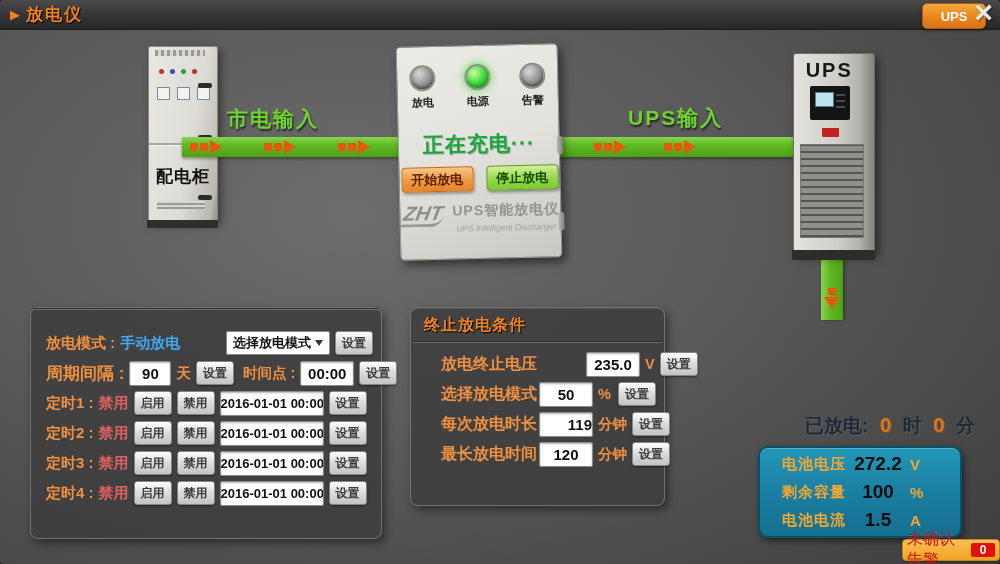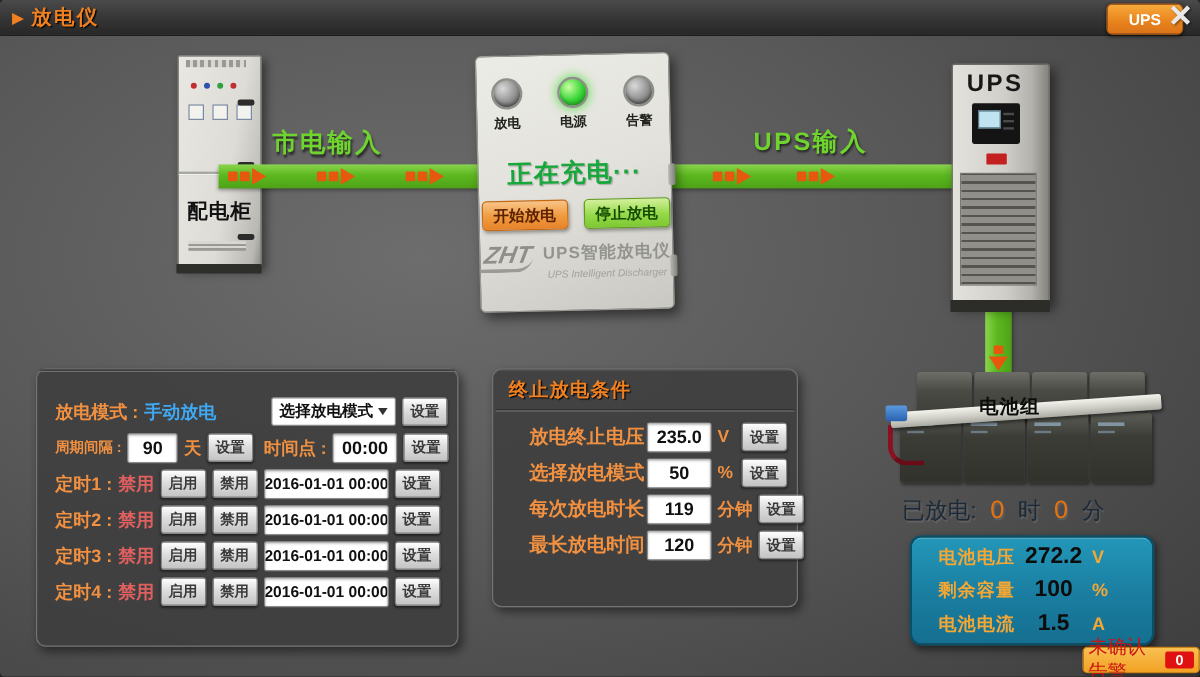--- a/index.html
+++ b/index.html
@@ -100,22 +100,22 @@
   .front .cell{width:51px;height:58px;background:linear-gradient(#5e5e58,#3c3c37 35%,#32322d);}
   .cell .m1{position:absolute;left:6px;top:8px;width:22px;height:3px;background:#8fa8b8;opacity:.8;}
   .cell .m2{position:absolute;left:6px;top:15px;width:14px;height:2px;background:#7a93a3;opacity:.7;}
   .busbar{position:absolute;left:-8px;top:26px;width:226px;height:13px;z-index:3;
     background:linear-gradient(#f4f4ee,#cfcfc7 55%,#aaaaa2);transform:rotate(-4deg);
     box-shadow:1px 2px 3px rgba(0,0,0,.5);border-radius:2px;}
   .batlbl{position:absolute;left:66px;top:19px;z-index:4;color:#0b0b0b;font-size:16px;font-weight:bold;letter-spacing:1px;}
   .connector{position:absolute;left:-12px;top:28px;width:18px;height:13px;background:linear-gradient(#5a9ae0,#2a62b0);border-radius:2px;z-index:4;}
   .wire{position:absolute;left:-10px;top:44px;width:26px;height:30px;border-left:4px solid #8c1020;border-bottom:4px solid #6a0c18;border-radius:0 0 0 16px;z-index:1;}
   
-  .discharged{position:absolute;left:728px;top:413px;width:216px;z-index:2;text-align:center;
-    font-size:19px;font-weight:normal;text-shadow:1px 1px 1px rgba(255,255,255,.12);}
+  .discharged{position:absolute;left:782px;top:413px;width:216px;z-index:2;text-align:center;
+    font-size:19px;font-weight:bold;text-shadow:1px 1px 1px rgba(255,255,255,.12);}
   .discharged .k{color:#1c2a38;}
   .discharged .n{color:#e8730e;margin:0 6px;font-size:21px;}
   
   .binfo{position:absolute;left:758px;top:446px;width:204px;height:92px;z-index:2;
     background:linear-gradient(#2397b8,#1a7da0 55%,#156f90);border:2px solid #0a4f68;border-radius:10px;
     box-shadow:2px 3px 6px rgba(0,0,0,.5), inset 0 1px 0 rgba(255,255,255,.25);
     display:flex;flex-direction:column;justify-content:center;padding:2px 8px;box-sizing:border-box;}
   .binfo .r{display:flex;align-items:center;height:28px;}
   .binfo .bl{width:78px;text-align:right;color:#f5a733;font-size:15px;font-weight:bold;letter-spacing:1px;}
   .binfo .bv{width:64px;text-align:center;color:#0d0d0d;font-size:19px;font-weight:bold;}
@@ -273,50 +273,20 @@
     <div class="varrow" style="top:4px">
         <span class="d"></span>
         <span class="t"></span>
       </div>
     <div class="varrow" style="top:54px">
         <span class="d"></span>
         <span class="t"></span>
       </div>
   </div>
 
-  <div class="battery">
-    <div class="wire"></div>
-    <div class="brow back">
-      <div class="cell"></div>
-        <div class="cell"></div>
-        <div class="cell"></div>
-        <div class="cell"></div>
-    </div>
-    <div class="brow front">
-      <div class="cell">
-          <i class="m1"></i>
-          <i class="m2"></i>
-        </div>
-      <div class="cell">
-          <i class="m1"></i>
-          <i class="m2"></i>
-        </div>
-      <div class="cell">
-          <i class="m1"></i>
-          <i class="m2"></i>
-        </div>
-      <div class="cell">
-          <i class="m1"></i>
-          <i class="m2"></i>
-        </div>
-    </div>
-    <div class="busbar"></div>
-    <div class="batlbl">电池组</div>
-    <div class="connector"></div>
-  </div>
 
   <div class="discharged">
     <span class="k">已放电:</span>
     <span class="n">0</span>
     <span class="k">时</span>
     <span class="n">0</span>
     <span class="k">分</span>
   </div>
 
   <div class="binfo">
@@ -349,21 +319,21 @@
       <span class="olbl">放电模式 :</span>
       <span class="blue">手动放电</span>
       <div class="fselect ml-auto">
         <span class="tx">选择放电模式</span>
         <span class="caret"></span>
       </div>
       <div class="gbtn">设置</div>
     </div>
 
     <div class="prow">
-      <span class="olbl" style="font-size:12px">周期间隔 :</span>
+      <span class="olbl" style="font-size:17px">周期间隔 :</span>
       <input class="tin" style="width: 40px;" value="90">
       <span class="olbl" style="font-size:14.5px">天</span>
       <div class="gbtn">设置</div>
       <span class="olbl" style="font-size:14.5px;margin-left:4px">时间点 :</span>
       <input class="tin" style="width: 52px;" value="00:00">
       <div class="gbtn">设置</div>
     </div>
 
     <div class="prow">
       <span class="olbl">定时1 :</span>
@@ -401,33 +371,33 @@
       <div class="gbtn">设置</div>
     </div>
   </div>
 
   <div class="panel conds">
     <div class="hdr">终止放电条件</div>
     <div class="div"></div>
 
     <div class="prow" style="margin-top:6px">
       <span class="olbl clbl">放电终止电压</span>
-      <input class="tin" style="width: 52px;" value="235.0">
+      <input class="tin" style="width: 52px; margin-left: 47px;" value="235.0">
       <span class="olbl cunit">V</span>
       <div class="gbtn ml-auto">设置</div>
     </div>
     <div class="prow">
       <span class="olbl clbl">选择放电模式</span>
       <input class="tin" style="width: 52px;" value="50">
       <span class="olbl cunit">%</span>
       <div class="gbtn ml-auto">设置</div>
     </div>
     <div class="prow">
       <span class="olbl clbl">每次放电时长</span>
-      <input class="tin" style="width: 52px;" value="119">
+      <input class="tin" style="width: 52px; text-align: right;" value="119">
       <span class="olbl cunit">分钟</span>
       <div class="gbtn ml-auto">设置</div>
     </div>
     <div class="prow">
       <span class="olbl clbl">最长放电时间</span>
       <input class="tin" style="width: 52px;" value="120">
       <span class="olbl cunit">分钟</span>
       <div class="gbtn ml-auto">设置</div>
     </div>
   </div>

